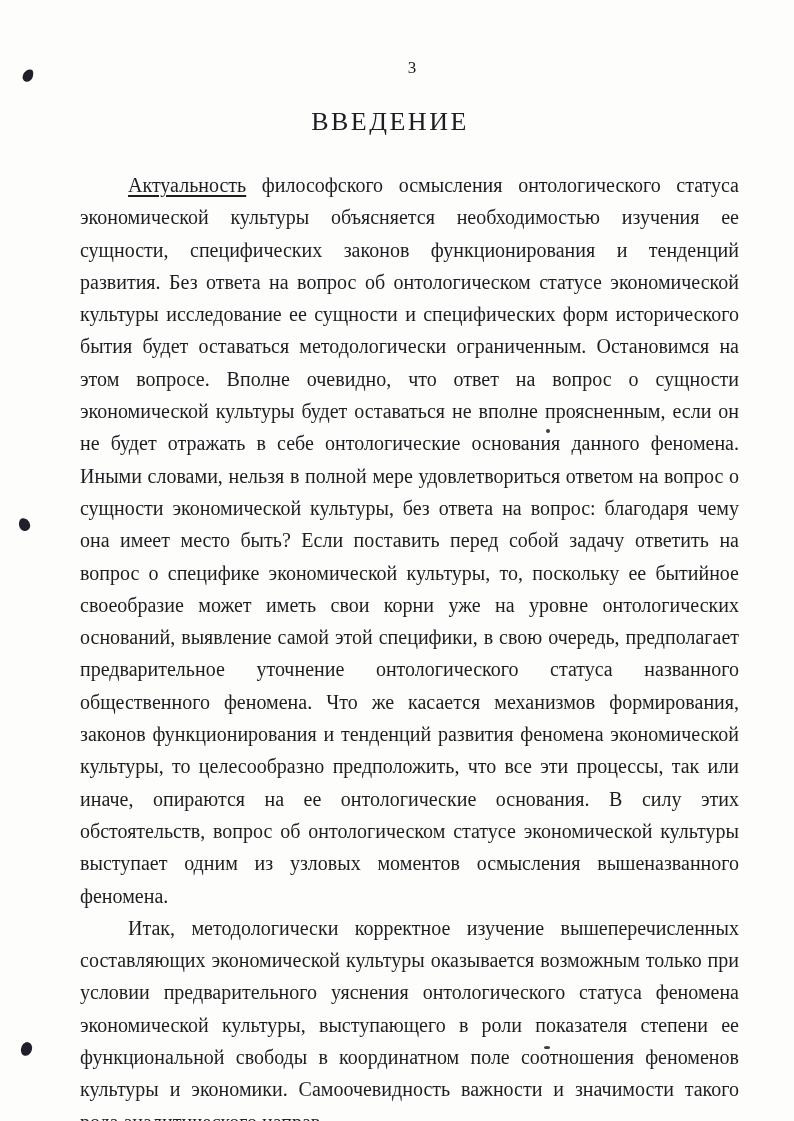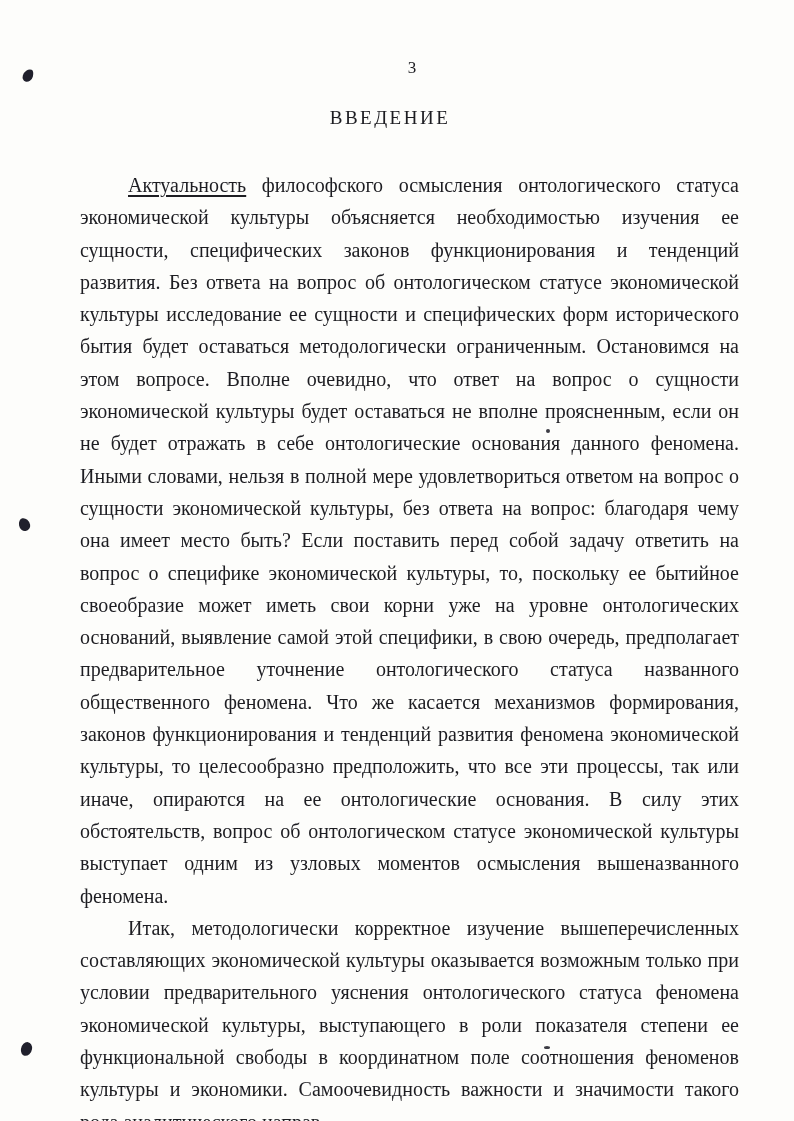--- a/index.html
+++ b/index.html
@@ -19,21 +19,21 @@
     position: absolute;
     top: 58px; left: 0; right: 0;
     text-align: center;
     font-size: 17px;
     transform: translateX(15px);
   }
   .doc-title {
     position: absolute;
     top: 107px; left: 0; right: 14px;
     text-align: center;
-    font-size: 19px;
+    font-size: 26px;
     font-weight: normal;
     letter-spacing: 2.5px;
   }
   .content {
     position: absolute;
     top: 169px;
     left: 80px;
     width: 659px;
     font-size: 20px;
     line-height: 32.3px;

